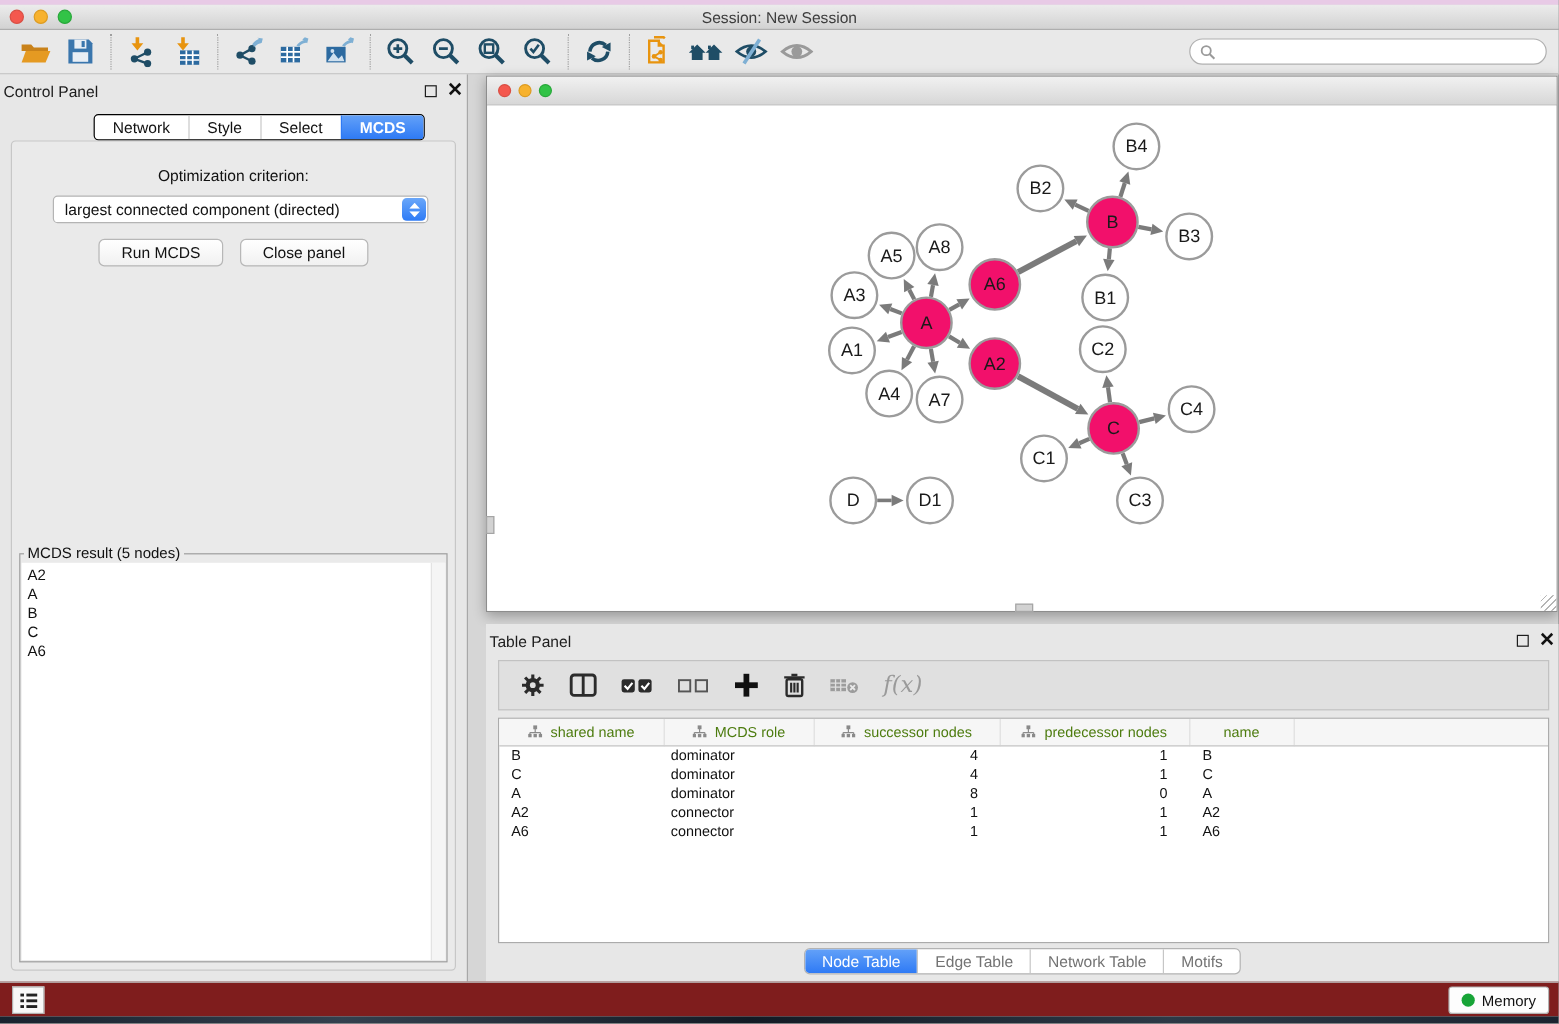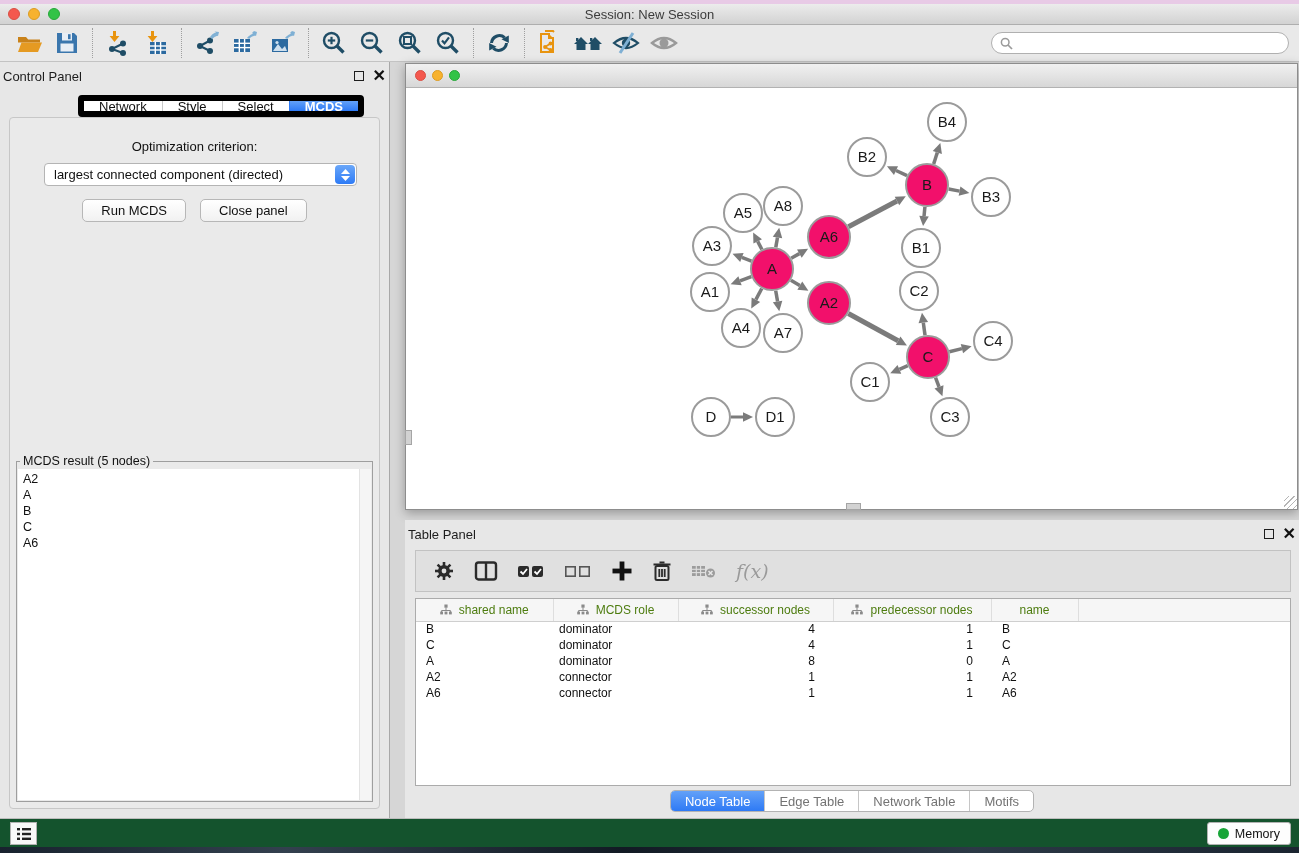--- a/index.html
+++ b/index.html
@@ -30,21 +30,21 @@
   .searchbox input { border:none; outline:none; flex:1; font-size:13px; background:transparent;
     font-family:"Liberation Sans",sans-serif; }
 
   
   .cp { position:absolute; left:0; top:62px; width:390px; height:756px; background:#e7e7e7;
     border-right:1px solid #a8a8a8; }
   .panel-head { height:28px; display:flex; align-items:center; padding:0 3px; font-size:13px; color:#1d1d1d; }
   .panel-ctrls { margin-left:auto; display:flex; gap:9px; align-items:center; }
   .float-box { width:10px; height:10px; border:1.6px solid #1d1d1d; display:inline-block; }
   .close-x { font-size:16px; font-weight:bold; color:#111; line-height:10px; }
-  .seg { position:absolute; left:78px; top:33px; height:22px; display:flex; border:6px solid #000000;
+  .seg { position:absolute; left:78px; top:33px; height:22px; display:flex; border:1px solid #000000;
     border-radius:4px; background:#fff; font-size:13px; overflow:hidden; }
   .seg-item { padding:0 15px; display:flex; align-items:center; color:#111; border-left:1px solid #c9c9c9; }
   .seg-item:first-child { border-left:none; }
   .seg-item.active { background:linear-gradient(#63a1f8,#2e7af5); color:#fff; border-left-color:#2e7af5;font-weight:bold; }
   .cp-body { position:absolute; left:9px; right:9px; top:55px; bottom:9px; background:#eaeaea;
     border:1px solid #c7c7c7; border-radius:4px; }
   .opt-label { position:absolute; top:21px; left:0; right:0; text-align:center; font-size:13px; color:#111; }
   .dropdown { position:absolute; left:34px; top:45px; width:313px; height:23px; background:#fff;
     border:1px solid #b4b4b4; border-radius:4px; display:flex; align-items:center; padding-left:9px;
     font-size:13px; color:#111; }
@@ -95,21 +95,21 @@
   table.datatable td:nth-child(3), table.datatable td:nth-child(4) { text-align:right; padding-right:18px; }
   table.datatable td:nth-child(5) { padding-left:11px; }
   .tp-tabs { position:absolute; left:0; right:0; bottom:6px; display:flex; justify-content:center; }
   .tp-tabgroup { display:flex; height:22px; border:1px solid #b3b3b3; border-radius:5px; background:#fff;
     font-size:13px; overflow:hidden; }
   .tp-tab { padding:0 14px; display:flex; align-items:center; color:#737373; border-left:1px solid #c6c6c6; }
   .tp-tab:first-child { border-left:none; }
   .tp-tab.active { background:linear-gradient(#63a1f8,#2e7af5); color:#fff; border-left-color:#2e7af5; }
 
   
-  .statusbar { position:absolute; left:0; top:818px; width:100%; height:29px; background:#14532d;
+  .statusbar { position:absolute; left:0; top:818px; width:100%; height:29px; background:#7f1d1d;
     border-top:1px solid #bdbdbd; }
   .list-btn { position:absolute; left:10px; top:3px; width:27px; height:23px; border:1px solid #b2b2b2;
     background:#f8f8f8; display:flex; align-items:center; justify-content:center; }
   .memory-btn { position:absolute; right:8px; top:3px; height:23px; border:1px solid #b2b2b2;
     border-radius:3px; background:#fdfdfd; display:flex; align-items:center; gap:6px; padding:0 10px;
     font-size:12.5px; color:#111; }
   .mem-dot { width:11px; height:11px; border-radius:50%; background:#17a437; }
   .wallpaper { position:absolute; left:0; top:847px; width:100%; height:6px;
     background:linear-gradient(90deg,#18222e,#33404e 22%,#121a24 48%,#2c3946 75%,#1a2430); }
 </style>

